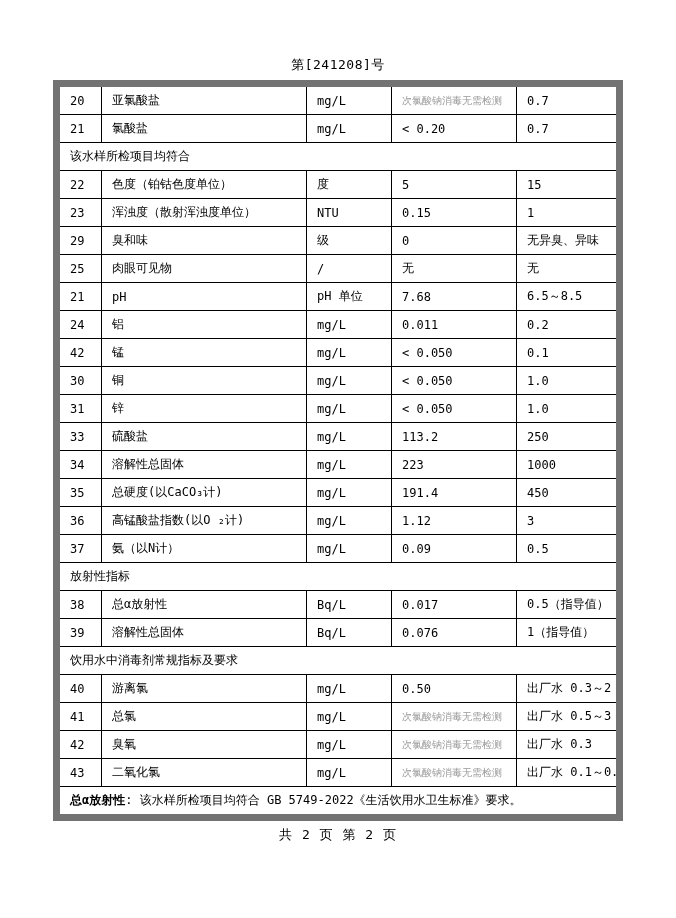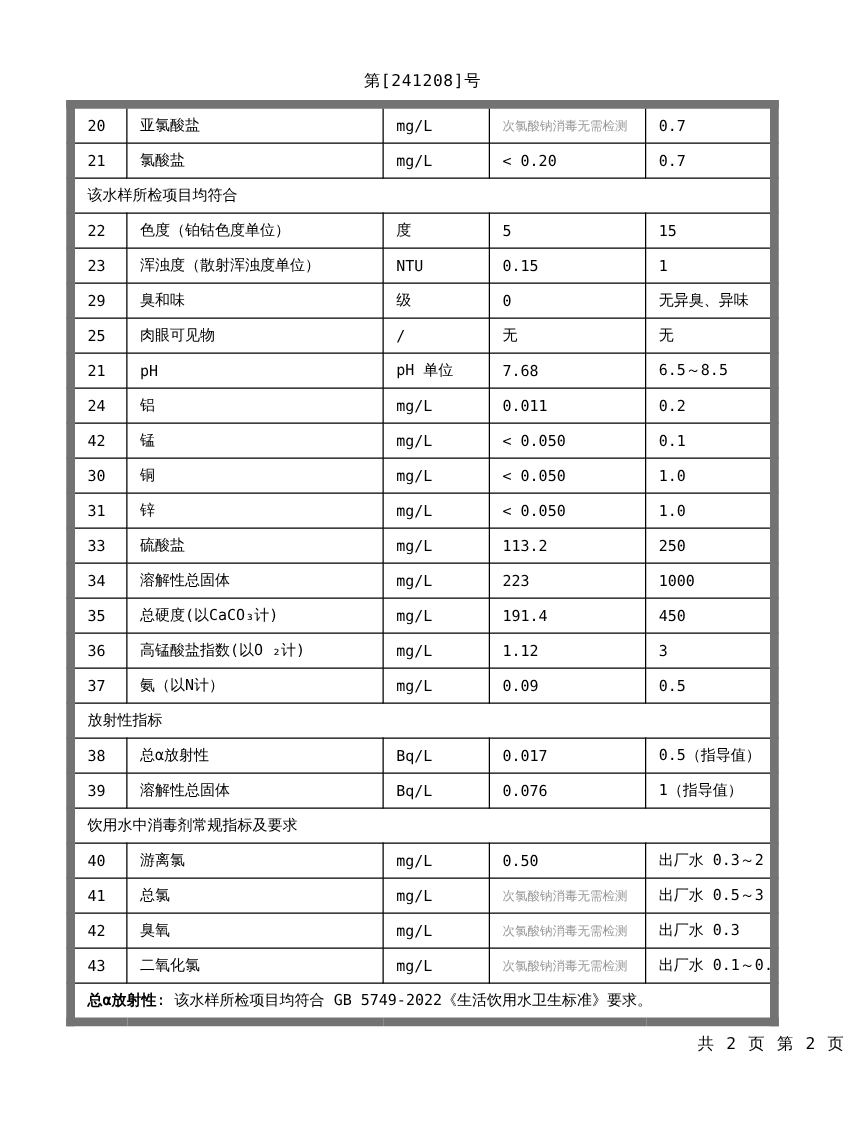--- a/index.html
+++ b/index.html
@@ -43,21 +43,21 @@
   td.cell-result.muted {
     color: #999999;
     font-size: 10px;
   }
   td.eval-cell {
     white-space: pre;
     padding-left: 10px;
   }
   td.eval-cell b { font-weight: bold; }
   .page-footer {
-    text-align: right;
+    text-align: center;
     font-size: 13px;
     margin-top: 5px;
     letter-spacing: 1px;
   }
 </style>
 </head>
 <body>
 
 <div class="page">
   <div class="doc-number">第[241208]号</div>

